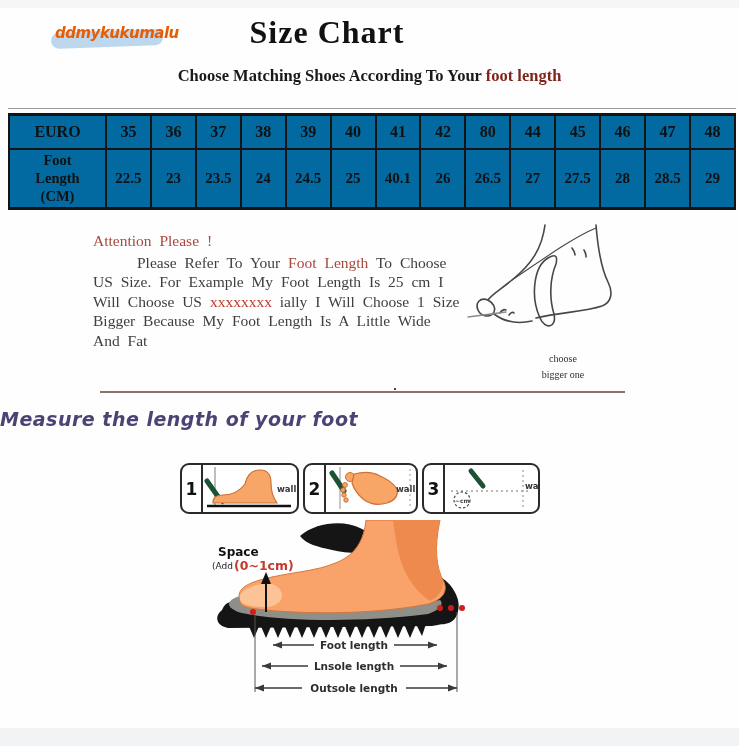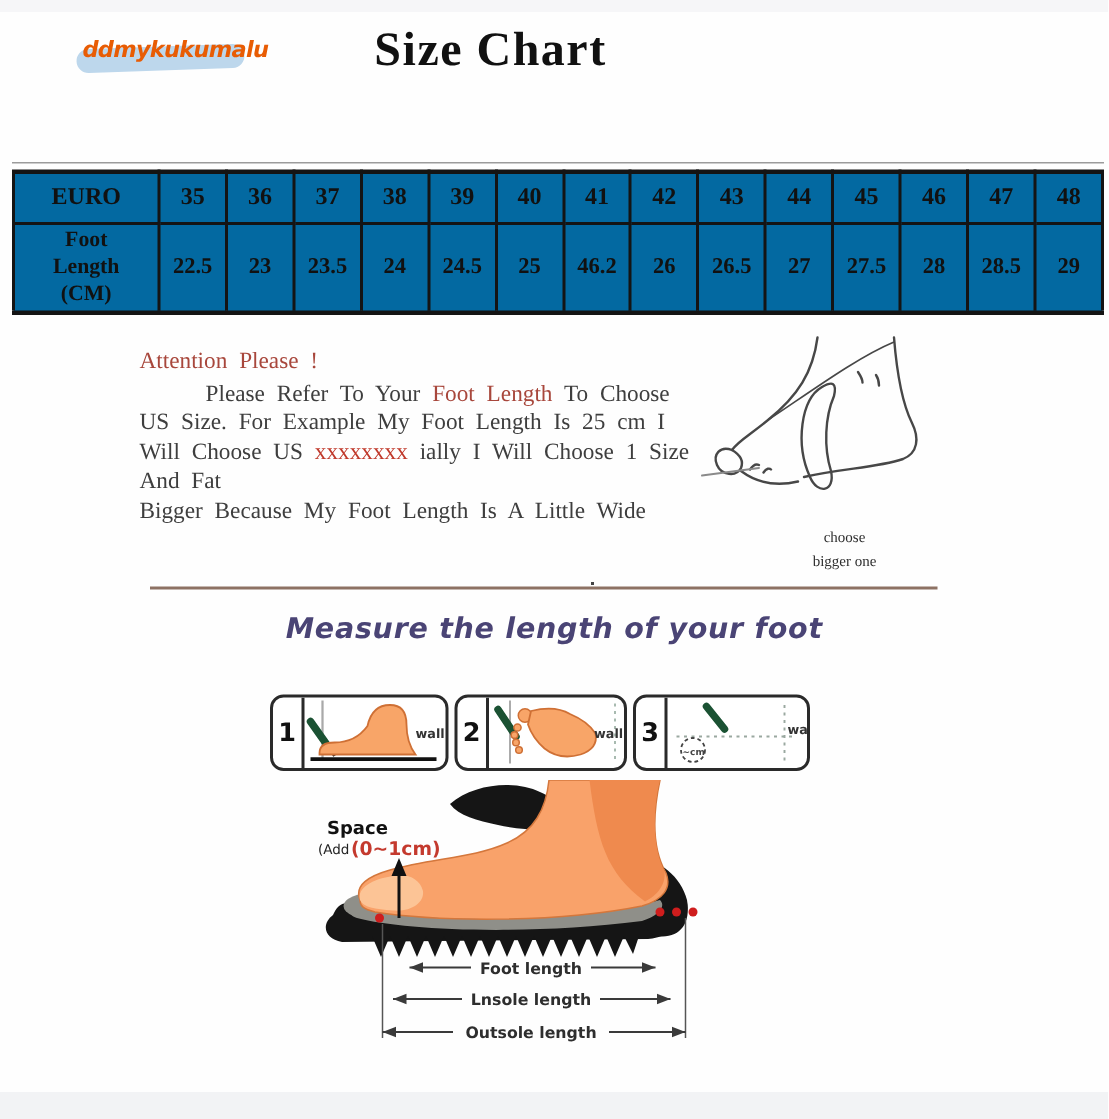--- a/index.html
+++ b/index.html
@@ -62,21 +62,21 @@
 
   #choose-note {
     position:absolute; left:500px; top:351px; width:126px; text-align:center;
     font-size:10px; color:#2e2e2e; line-height:16px;
   }
 
   #divider { position:absolute; left:100px; top:391px; width:525px; height:2px; background:#8d7264; }
   #divider-dot { position:absolute; left:394px; top:388px; width:2px; height:2px; background:#444; }
 
   #measure-heading {
-    position:absolute; top:408px; left:0; width:739px; text-align:center;
+    position:absolute; top:408px; left:0; width:739px; text-align:left;
     font-family:"DejaVu Sans", sans-serif; font-weight:bold; font-style:italic;
     font-size:19px; color:#4a4475; letter-spacing:0.5px;
   }
 
   
   .step-box {
     position:absolute; top:463px; height:51px; background:#fff;
     border:2.5px solid #2a2a2a; border-radius:9px; display:flex; overflow:hidden;
   }
   #step-1 { left:180px; width:119px; }
@@ -105,71 +105,72 @@
 
   <div id="top-strip" class="strip"></div>
 
   <div id="watermark">
     <div id="wm-highlight"></div>
     <div id="wm-text">ddmykukumalu</div>
   </div>
 
   <div id="page-title">Size Chart</div>
 
+  <div id="subtitle"><span>Choose Matching Shoes According To Your </span><span class="hl">foot length</span></div>
 
   <div id="table-wrap">
     <table id="size-table">
       <tbody>
           <tr>
         <td>EURO</td>
 
       <td>35</td>
             <td>36</td>
             <td>37</td>
             <td>38</td>
             <td>39</td>
             <td>40</td>
             <td>41</td>
             <td>42</td>
-            <td>43</td>
+            <td>80</td>
             <td>44</td>
             <td>45</td>
             <td>46</td>
             <td>47</td>
             <td>48</td>
           </tr>
       <tr>
         <td id="row2-header"><span>Foot Length (CM)</span></td>
 
       <td>22.5</td>
             <td>23</td>
             <td>23.5</td>
             <td>24</td>
             <td>24.5</td>
             <td>25</td>
-            <td>46.2</td>
+            <td>40.1</td>
             <td>26</td>
             <td>26.5</td>
             <td>27</td>
             <td>27.5</td>
             <td>28</td>
             <td>28.5</td>
             <td>29</td>
           </tr>
     </tbody>
       </table>
   </div>
 
   <div id="attention">
     <div class="heading pline">Attention Please !</div>
     <div class="pline indent"><span>Please Refer To Your </span><span class="red">Foot Length</span><span> To Choose</span></div>
     <div class="pline">US Size. For Example My Foot Length Is 25 cm I</div>
     <div class="pline"><span>Will Choose US </span><span class="red2">xxxxxxxx</span><span> ially I Will Choose 1 Size</span></div>
+    <div class="pline">Bigger Because My Foot Length Is A Little Wide</div>
     <div class="pline">And Fat</div>
-    <div class="pline">Bigger Because My Foot Length Is A Little Wide</div>
   </div>
 
   <svg id="foot-sketch" width="160" height="118" viewBox="0 0 160 118">
     <g fill="none" stroke="#474747" stroke-width="1.6" stroke-linecap="round">
       <path d="M85,7 C82,30 72,46 52,62 C40,72 32,76 28,82"></path>
       <path d="M28,82 C20,79 15,85 18,92 C21,99 31,100 34,94 C36,89 33,85 28,82"></path>
       <path d="M40,95 c2,-3 4,-4 6,-3"></path>
       <path d="M49,97 c2,-3 4,-3 5,-2"></path>
       <path d="M34,96 Q50,108 72,103"></path>
       <path d="M52,62 C82,42 112,20 136,10" stroke-width="1.1"></path>

